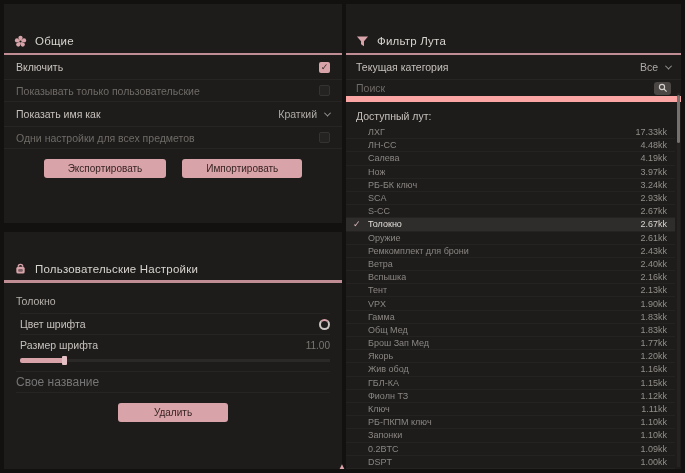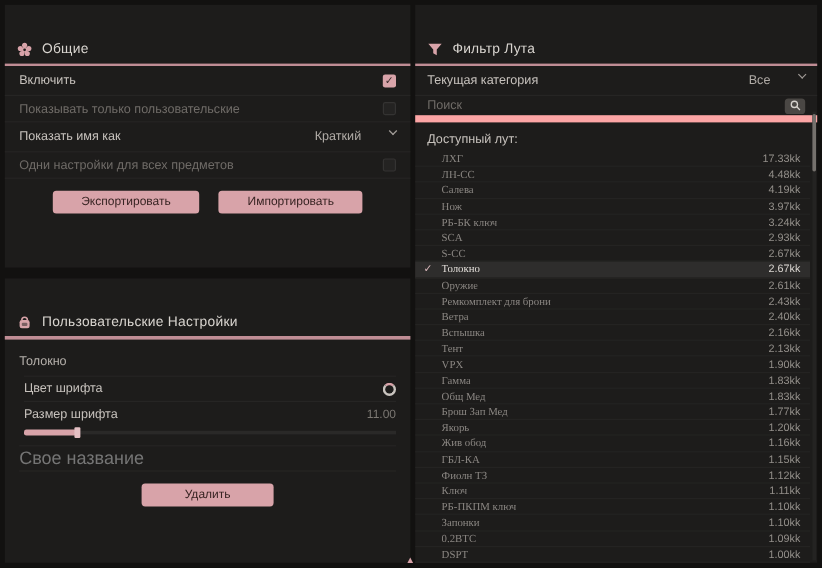--- a/index.html
+++ b/index.html
@@ -19,21 +19,21 @@
              padding:0 12px; height:22px; border-bottom:1px solid #262524; }
   .cfg-label { font-size:10.5px; color:#c6c1bc; }
   .cfg-label.muted { color:#6f6b67; }
 
   .checkbox { width:11px; height:11px; border-radius:2px; display:flex;
               align-items:center; justify-content:center; cursor:pointer; }
   .checkbox.checked { background:#d8a3a9; }
   .checkbox.checked span { color:#3a2a2a; font-size:9px; line-height:9px; }
   .checkbox.unchecked { background:#242322; border:1px solid #343332; }
 
-  .dropdown { display:flex; align-items:flex-start; gap:24px; cursor:pointer; }
+  .dropdown { display:flex; align-items:center; gap:8px; cursor:pointer; }
   .dropdown-value { font-size:10.5px; color:#b0aba6; }
   .chev { width:5px; height:5px; border-right:1.5px solid #a09b97;
           border-bottom:1.5px solid #a09b97; transform:rotate(45deg) translate(-1px,-1px); }
 
   .btn-row { display:flex; justify-content:center; gap:16px; padding:10px 0 0 0; }
   .pink-btn { background:#d8a3a9; color:#382423; border:none; border-radius:3px;
               font-size:10px; padding:4px 24px; cursor:pointer;
               font-family:"Liberation Sans", sans-serif; }
 
   
@@ -46,40 +46,40 @@
                 border:2px solid #c9c4bf; border-top-color:#d8a3a9; cursor:pointer; }
   .slider-row { margin:0 12px 6px 16px; height:10px; position:relative; }
   .slider-track { position:absolute; top:4px; left:0; right:0; height:3px; background:#2a2928; }
   .slider-fill { position:absolute; top:3px; left:0; width:44px; height:5px;
                  background:#d8a3a9; border-radius:2px; }
   .slider-handle { position:absolute; top:1px; left:42px; width:5px; height:9px;
                    background:#e4c0c4; border-radius:1px; cursor:ew-resize; }
   .name-row { display:flex; align-items:center; margin:6px 12px 0 12px; height:22px;
               border-top:1px solid #262524; border-bottom:1px solid #262524; }
   .name-input { background:transparent; border:none; outline:none; flex:1;
-                font-size:15px; color:#c6c1bc; font-family:"Liberation Sans", sans-serif; }
+                font-size:12px; color:#c6c1bc; font-family:"Liberation Sans", sans-serif; }
   .delete-row { display:flex; justify-content:center; padding-top:10px; }
   .delete-btn { padding:4px 36px; }
 
   
   .search-row { display:flex; align-items:center; justify-content:space-between;
                 padding:0 10px; height:22px; border-bottom:6px solid #fca5a5; }
   .search-input { background:transparent; border:none; outline:none; flex:1;
                   font-size:10.5px; color:#c6c1bc; font-family:"Liberation Sans", sans-serif; }
   .search-input::placeholder { color:#6f6b67; }
   .search-btn { width:17px; height:13px; background:#4a4744; border-radius:3px;
                 display:flex; align-items:center; justify-content:center; cursor:pointer; }
   .list-label-row { padding:4px 10px 2px 10px; }
   .list-label { font-size:10.5px; color:#c6c1bc;text-align:center; }
 
   #loot-list { position:relative; margin-right:6px; }
   .loot-row { display:flex; align-items:center; justify-content:space-between;
               height:13.2px; padding:0 8px 0 22px; border-bottom:1px solid #242322;
               position:relative; cursor:pointer; }
-  .loot-row .nm { font-size:9px; color:#8a8682; white-space:nowrap; overflow:hidden;font-family:Liberation Serif, serif; }
+  .loot-row .nm { font-size:9px; color:#8a8682; white-space:nowrap; overflow:hidden; }
   .loot-row .val { font-size:9px; color:#938f8a; }
   .loot-row.sel { background:#2e2d2c; }
   .loot-row.sel .nm { color:#e0dcd7; }
   .loot-row.sel .val { color:#dad6d1; }
   .loot-row .ck { position:absolute; left:7px; top:1px; font-size:9px; color:#dcb9bd; }
 
   .scrollbar { position:absolute; right:1px; top:89px; width:3px; height:374px;
                background:#242322; }
   .scroll-thumb { position:absolute; top:2px; left:0; width:3px; height:48px;
                   background:#75716d; border-radius:2px; cursor:grab; }

